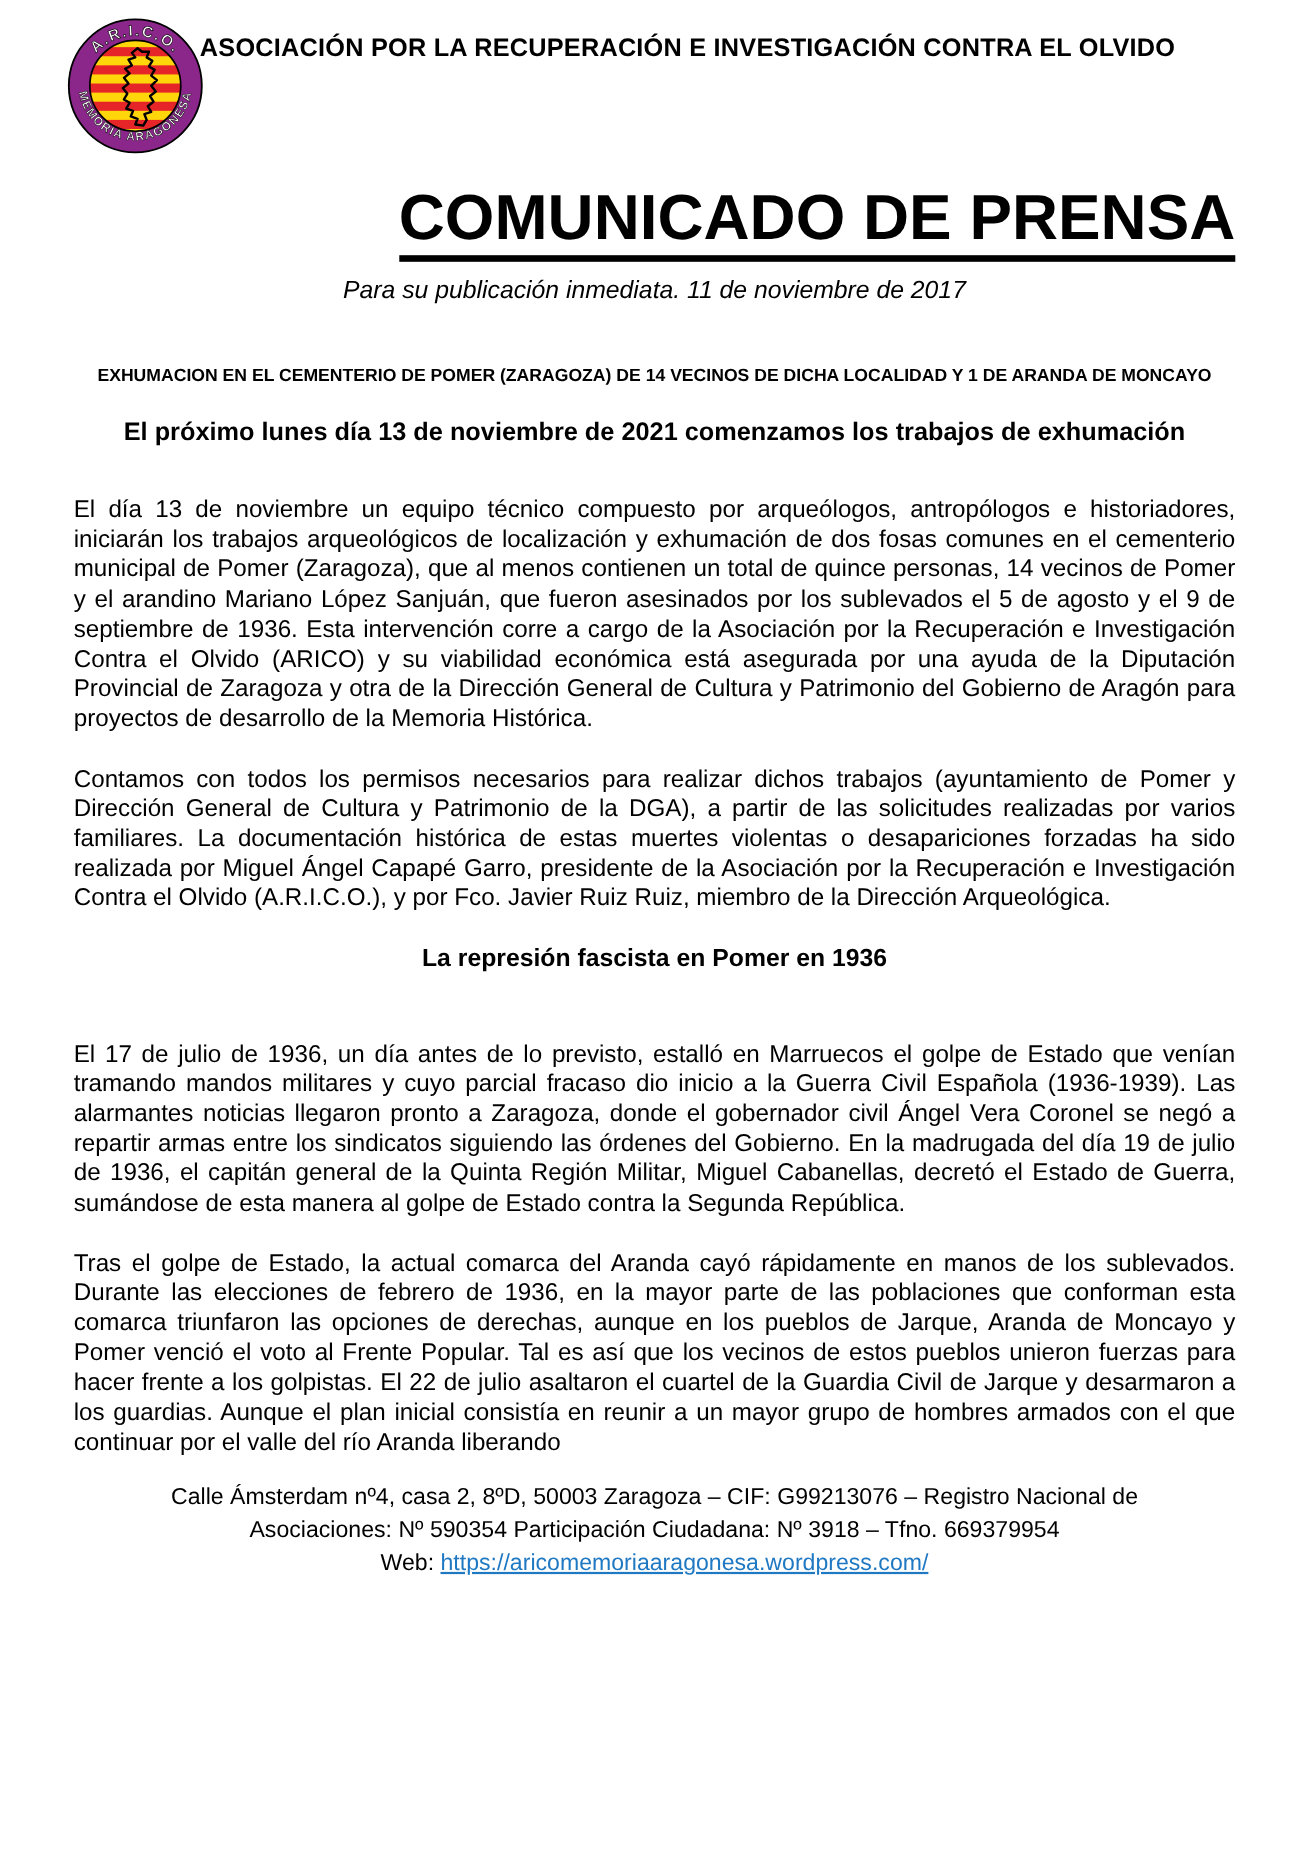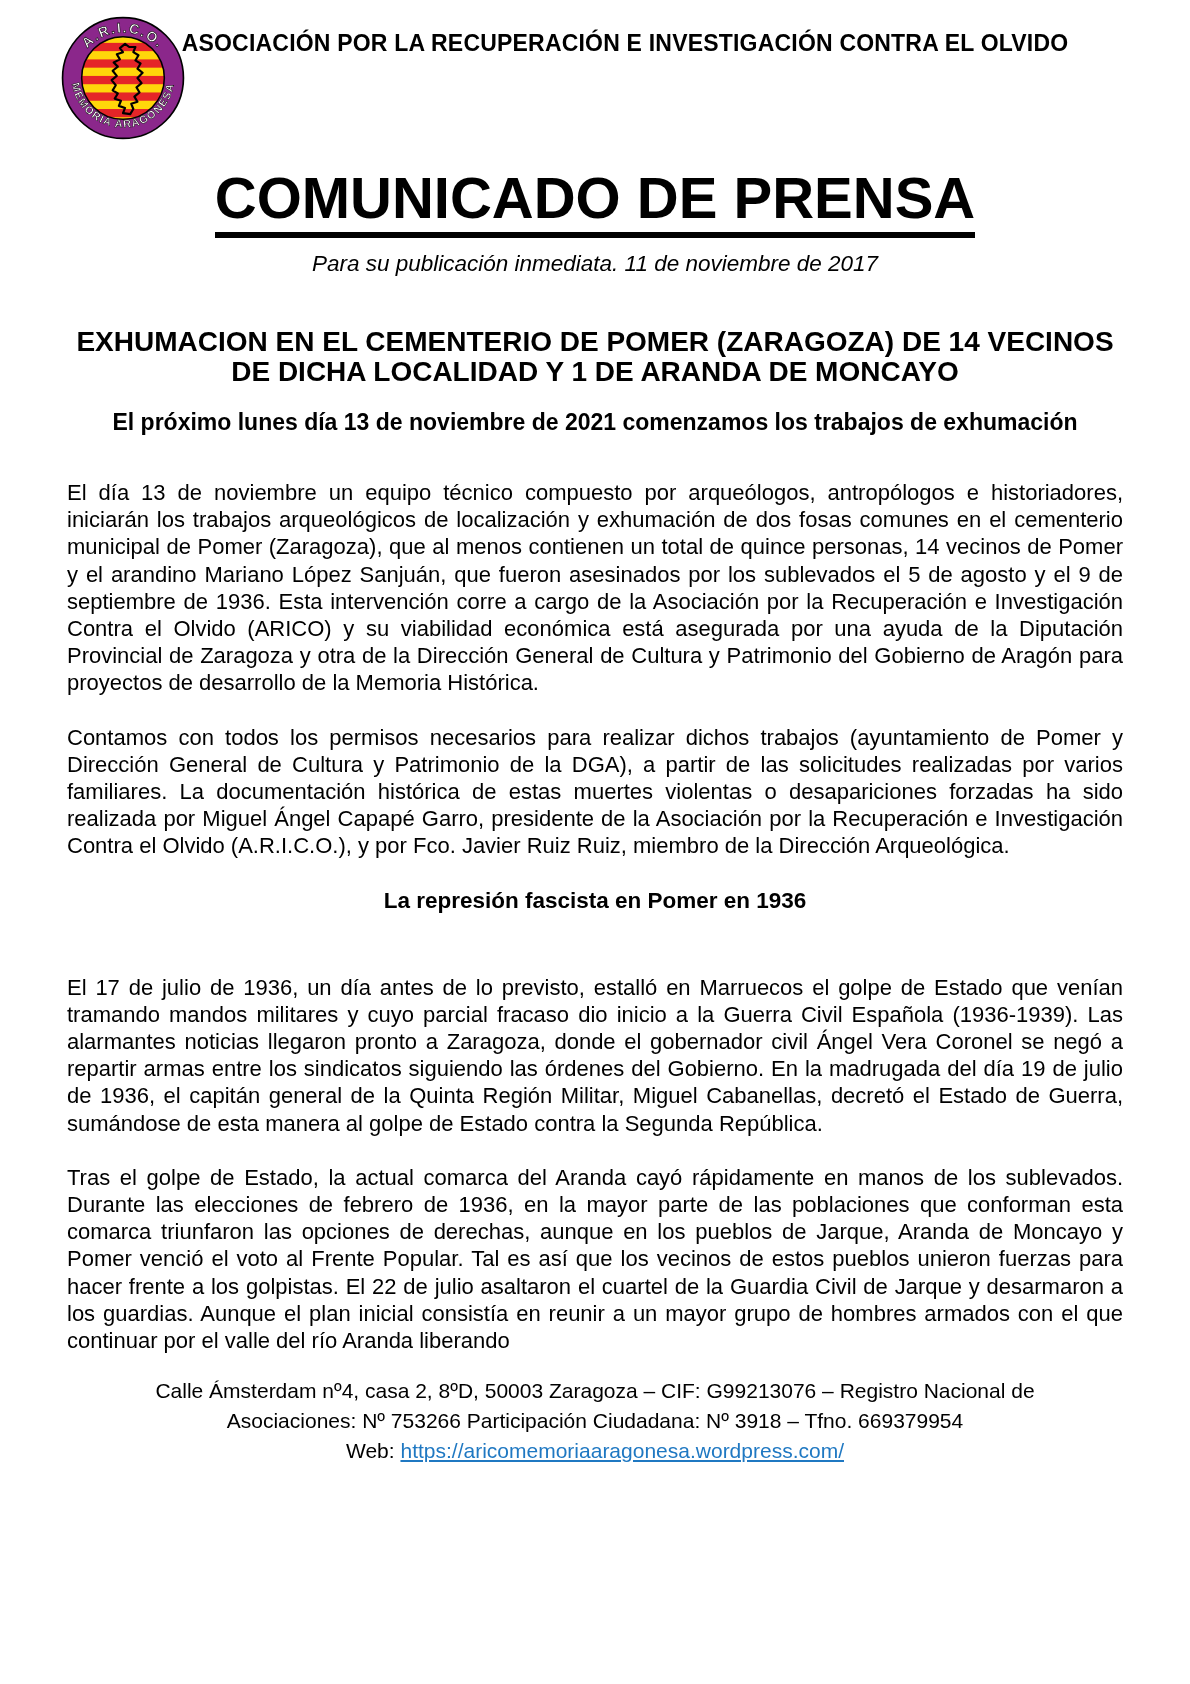--- a/index.html
+++ b/index.html
@@ -13,28 +13,28 @@
   .page { width: 1190px; height: 1684px; padding: 16px 67px 0 67px; position: relative; }
 
   
   .letterhead { position: relative; height: 126px; }
   .logo-wrap { position: absolute; left: -8px; top: 0; width: 130px; height: 126px; }
   .header-text { text-align: center; padding: 14px 0 0 60px; }
   .header-line1 { font-weight: bold; font-size: 23px; letter-spacing: 0.2px; }
   .header-line2 { font-weight: bold; font-size: 22px; margin-top: 27px; }
 
   
-  .doc-title { text-align: center; margin: 22px 0 0 0; font-size: 58px; font-weight: bold; }
+  .doc-title { text-align: right; margin: 22px 0 0 0; font-size: 58px; font-weight: bold; }
   .doc-title .underlined { display: inline-block; border-bottom: 6px solid #000; padding-bottom: 3px; line-height: 1.05; }
 
   
   .contact-par { margin: 17px 0 0 0; font-size: 22.5px; line-height: 28px; text-align: justify; }
   .dateline { margin: 13px 0 0 0; font-size: 22.5px; text-align: center; font-style: italic; }
 
-  .headline { margin: 50px 0 0 0; font-size: 28px; font-weight: bold; text-align: center; line-height: 30px; }
+  .headline { margin: 50px 0 0 0; font-size: 16px; font-weight: bold; text-align: center; line-height: 30px; }
   .subheadline { margin: 21px 0 0 0; font-size: 23px; font-weight: bold; text-align: center; line-height: 29px; }
 
   .bodyp { font-size: 22px; line-height: 27.2px; text-align: justify; margin: 27px 0 0 0; }
   .bodyp.first { margin-top: 42px; }
   .section-heading { margin: 28px 0 0 0; font-size: 22.5px; font-weight: bold; text-align: center; }
   .bodyp.after-heading { margin-top: 60px; }
 
   
   .page-footer { margin-top: 22px; text-align: center; font-size: 21px; line-height: 30px; }
   .footer-address { max-width: 965px; margin: 0 auto; }
@@ -94,19 +94,19 @@
 
   <p class="bodyp">Contamos con todos los permisos necesarios para realizar dichos trabajos (ayuntamiento de Pomer y Dirección General de Cultura y Patrimonio de la DGA), a partir de las solicitudes realizadas por varios familiares. La documentación histórica de estas muertes violentas o desapariciones forzadas ha sido realizada por Miguel Ángel Capapé Garro, presidente de la Asociación por la Recuperación e Investigación Contra el Olvido (A.R.I.C.O.), y por Fco. Javier Ruiz Ruiz, miembro de la Dirección Arqueológica.</p>
 
   <h4 class="section-heading">La represión fascista en Pomer en 1936</h4>
 
   <p class="bodyp after-heading">El 17 de julio de 1936, un día antes de lo previsto, estalló en Marruecos el golpe de Estado que venían tramando mandos militares y cuyo parcial fracaso dio inicio a la Guerra Civil Española (1936-1939). Las alarmantes noticias llegaron pronto a Zaragoza, donde el gobernador civil Ángel Vera Coronel se negó a repartir armas entre los sindicatos siguiendo las órdenes del Gobierno. En la madrugada del día 19 de julio de 1936, el capitán general de la Quinta Región Militar, Miguel Cabanellas, decretó el Estado de Guerra, sumándose de esta manera al golpe de Estado contra la Segunda República.</p>
 
   <p class="bodyp">Tras el golpe de Estado, la actual comarca del Aranda cayó rápidamente en manos de los sublevados. Durante las elecciones de febrero de 1936, en la mayor parte de las poblaciones que conforman esta comarca triunfaron las opciones de derechas, aunque en los pueblos de Jarque, Aranda de Moncayo y Pomer venció el voto al Frente Popular. Tal es así que los vecinos de estos pueblos unieron fuerzas para hacer frente a los golpistas. El 22 de julio asaltaron el cuartel de la Guardia Civil de Jarque y desarmaron a los guardias. Aunque el plan inicial consistía en reunir a un mayor grupo de hombres armados con el que continuar por el valle del río Aranda liberando</p>
 
   <footer class="page-footer">
-    <p class="footer-address" style="margin:0 auto;">Calle Ámsterdam nº4, casa 2, 8ºD, 50003 Zaragoza – CIF: G99213076 – Registro Nacional de Asociaciones: Nº 753266 Participación Ciudadana: Nº 3918 – Tfno. 669379954</p>
+    <p class="footer-address" style="margin:0 auto;">Calle Ámsterdam nº4, casa 2, 8ºD, 50003 Zaragoza – CIF: G99213076 – Registro Nacional de Asociaciones: Nº 590354 Participación Ciudadana: Nº 3918 – Tfno. 669379954</p>
     <p style="margin:0;">
       <span>Web: </span><a href="#" class="doc-link">https://aricomemoriaaragonesa.wordpress.com/</a>
     </p>
   </footer>
 
 </div>
 
 </body></html>

